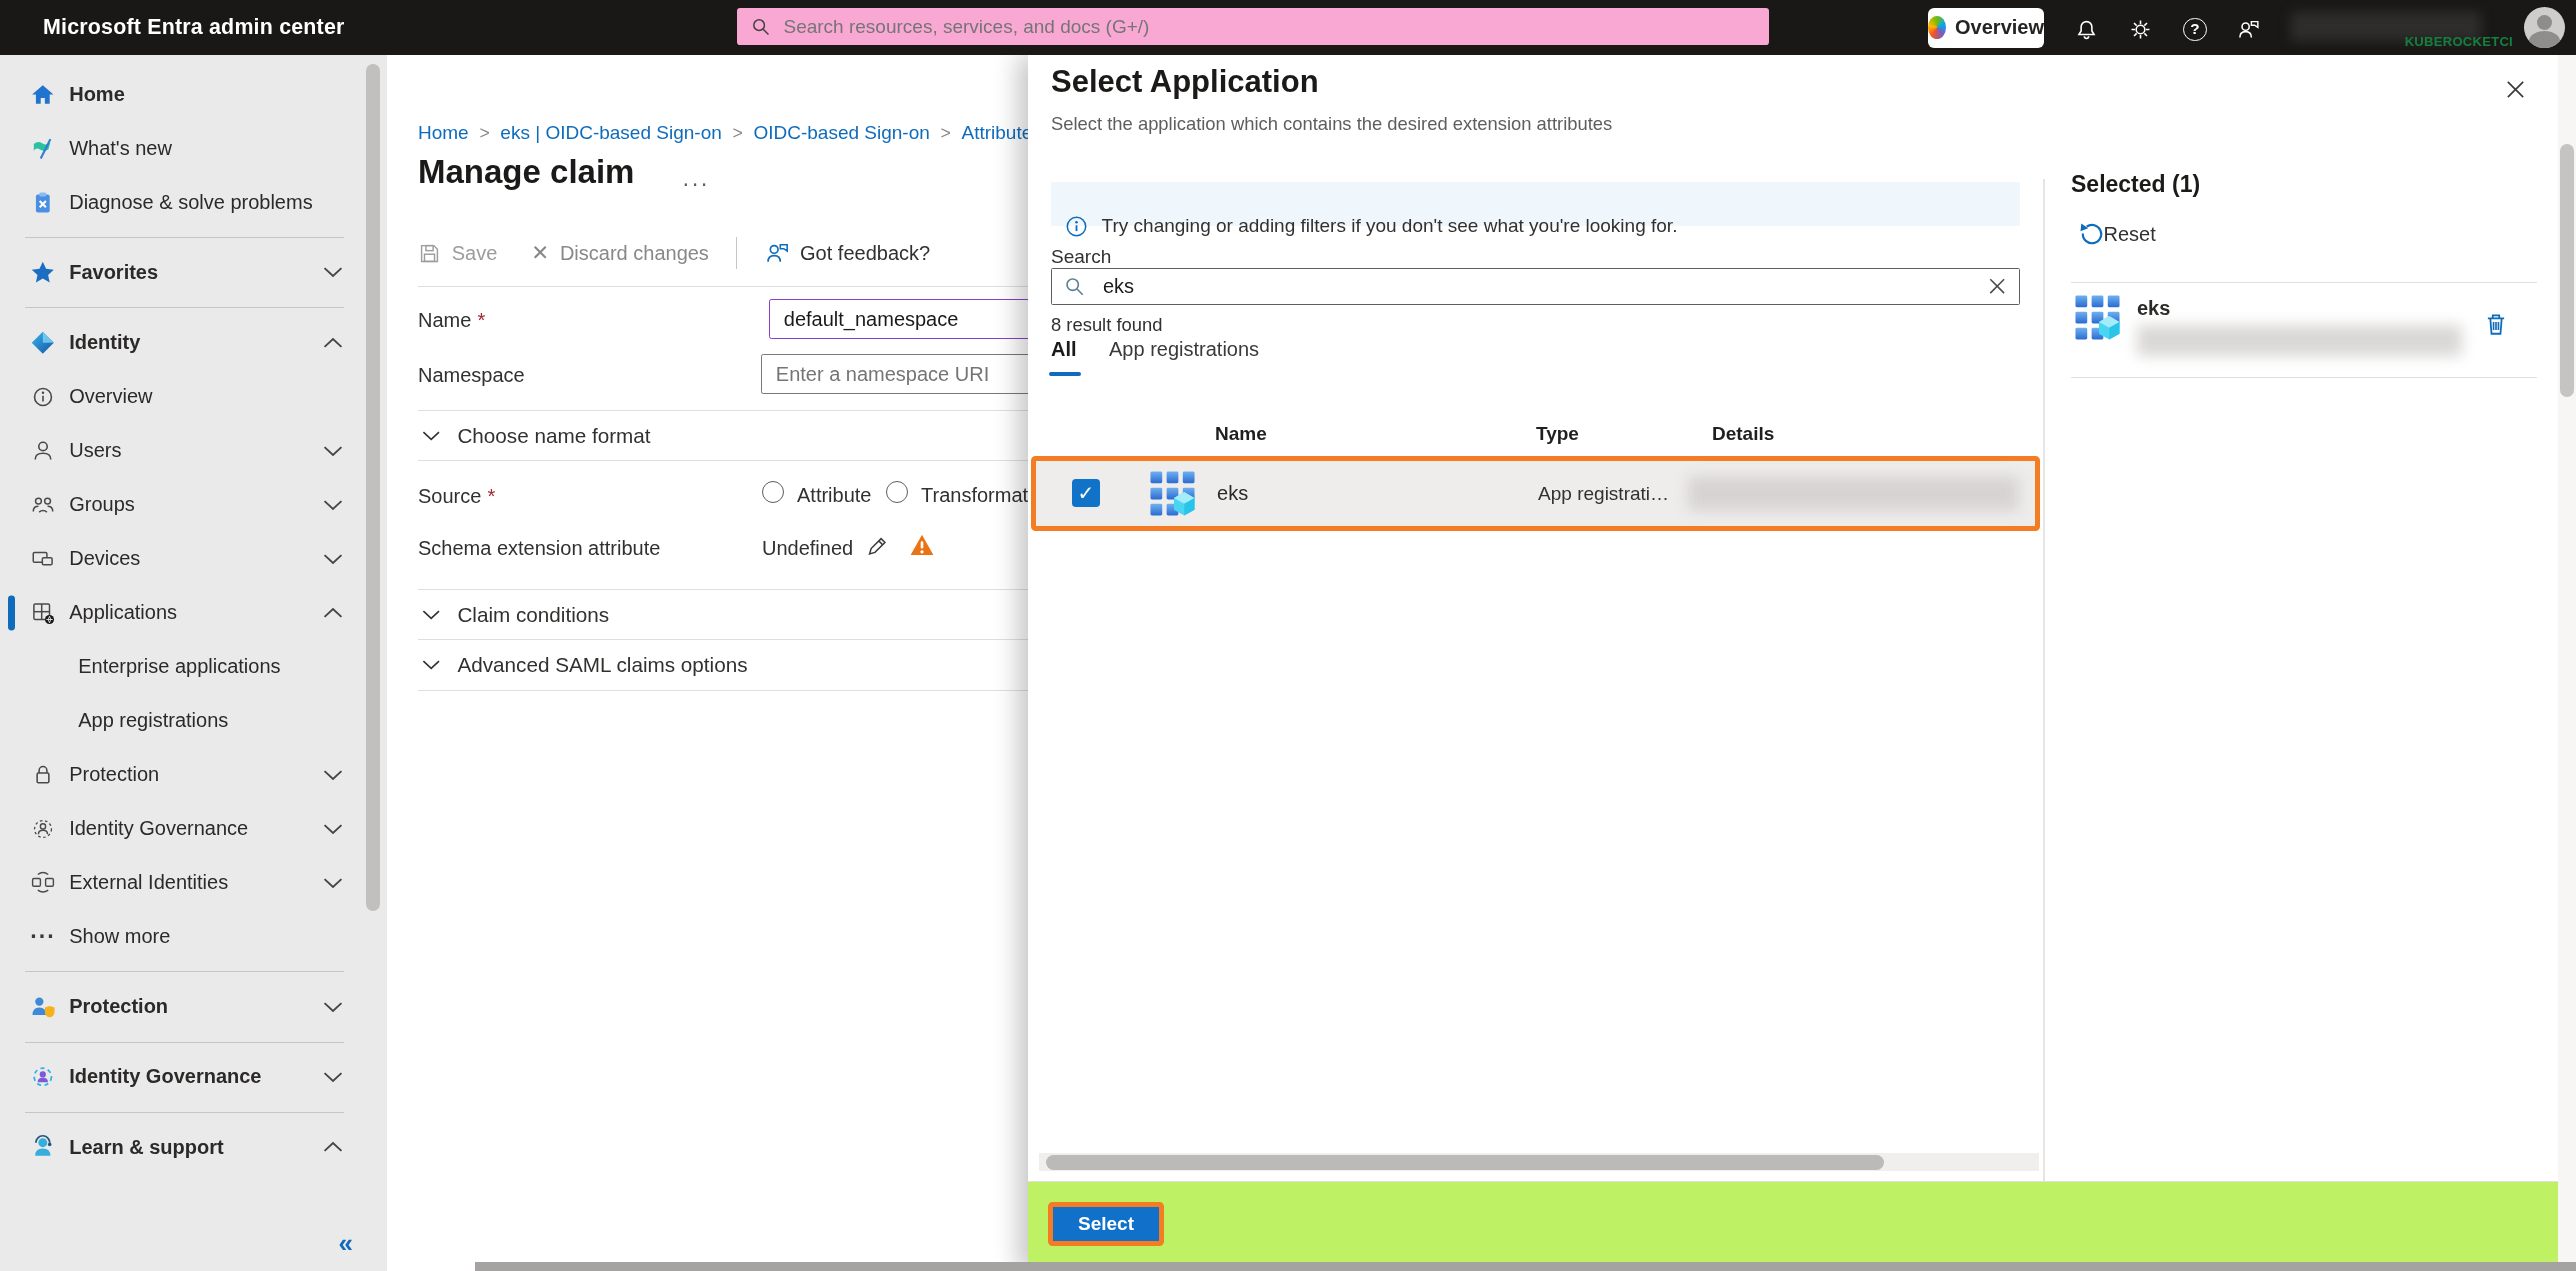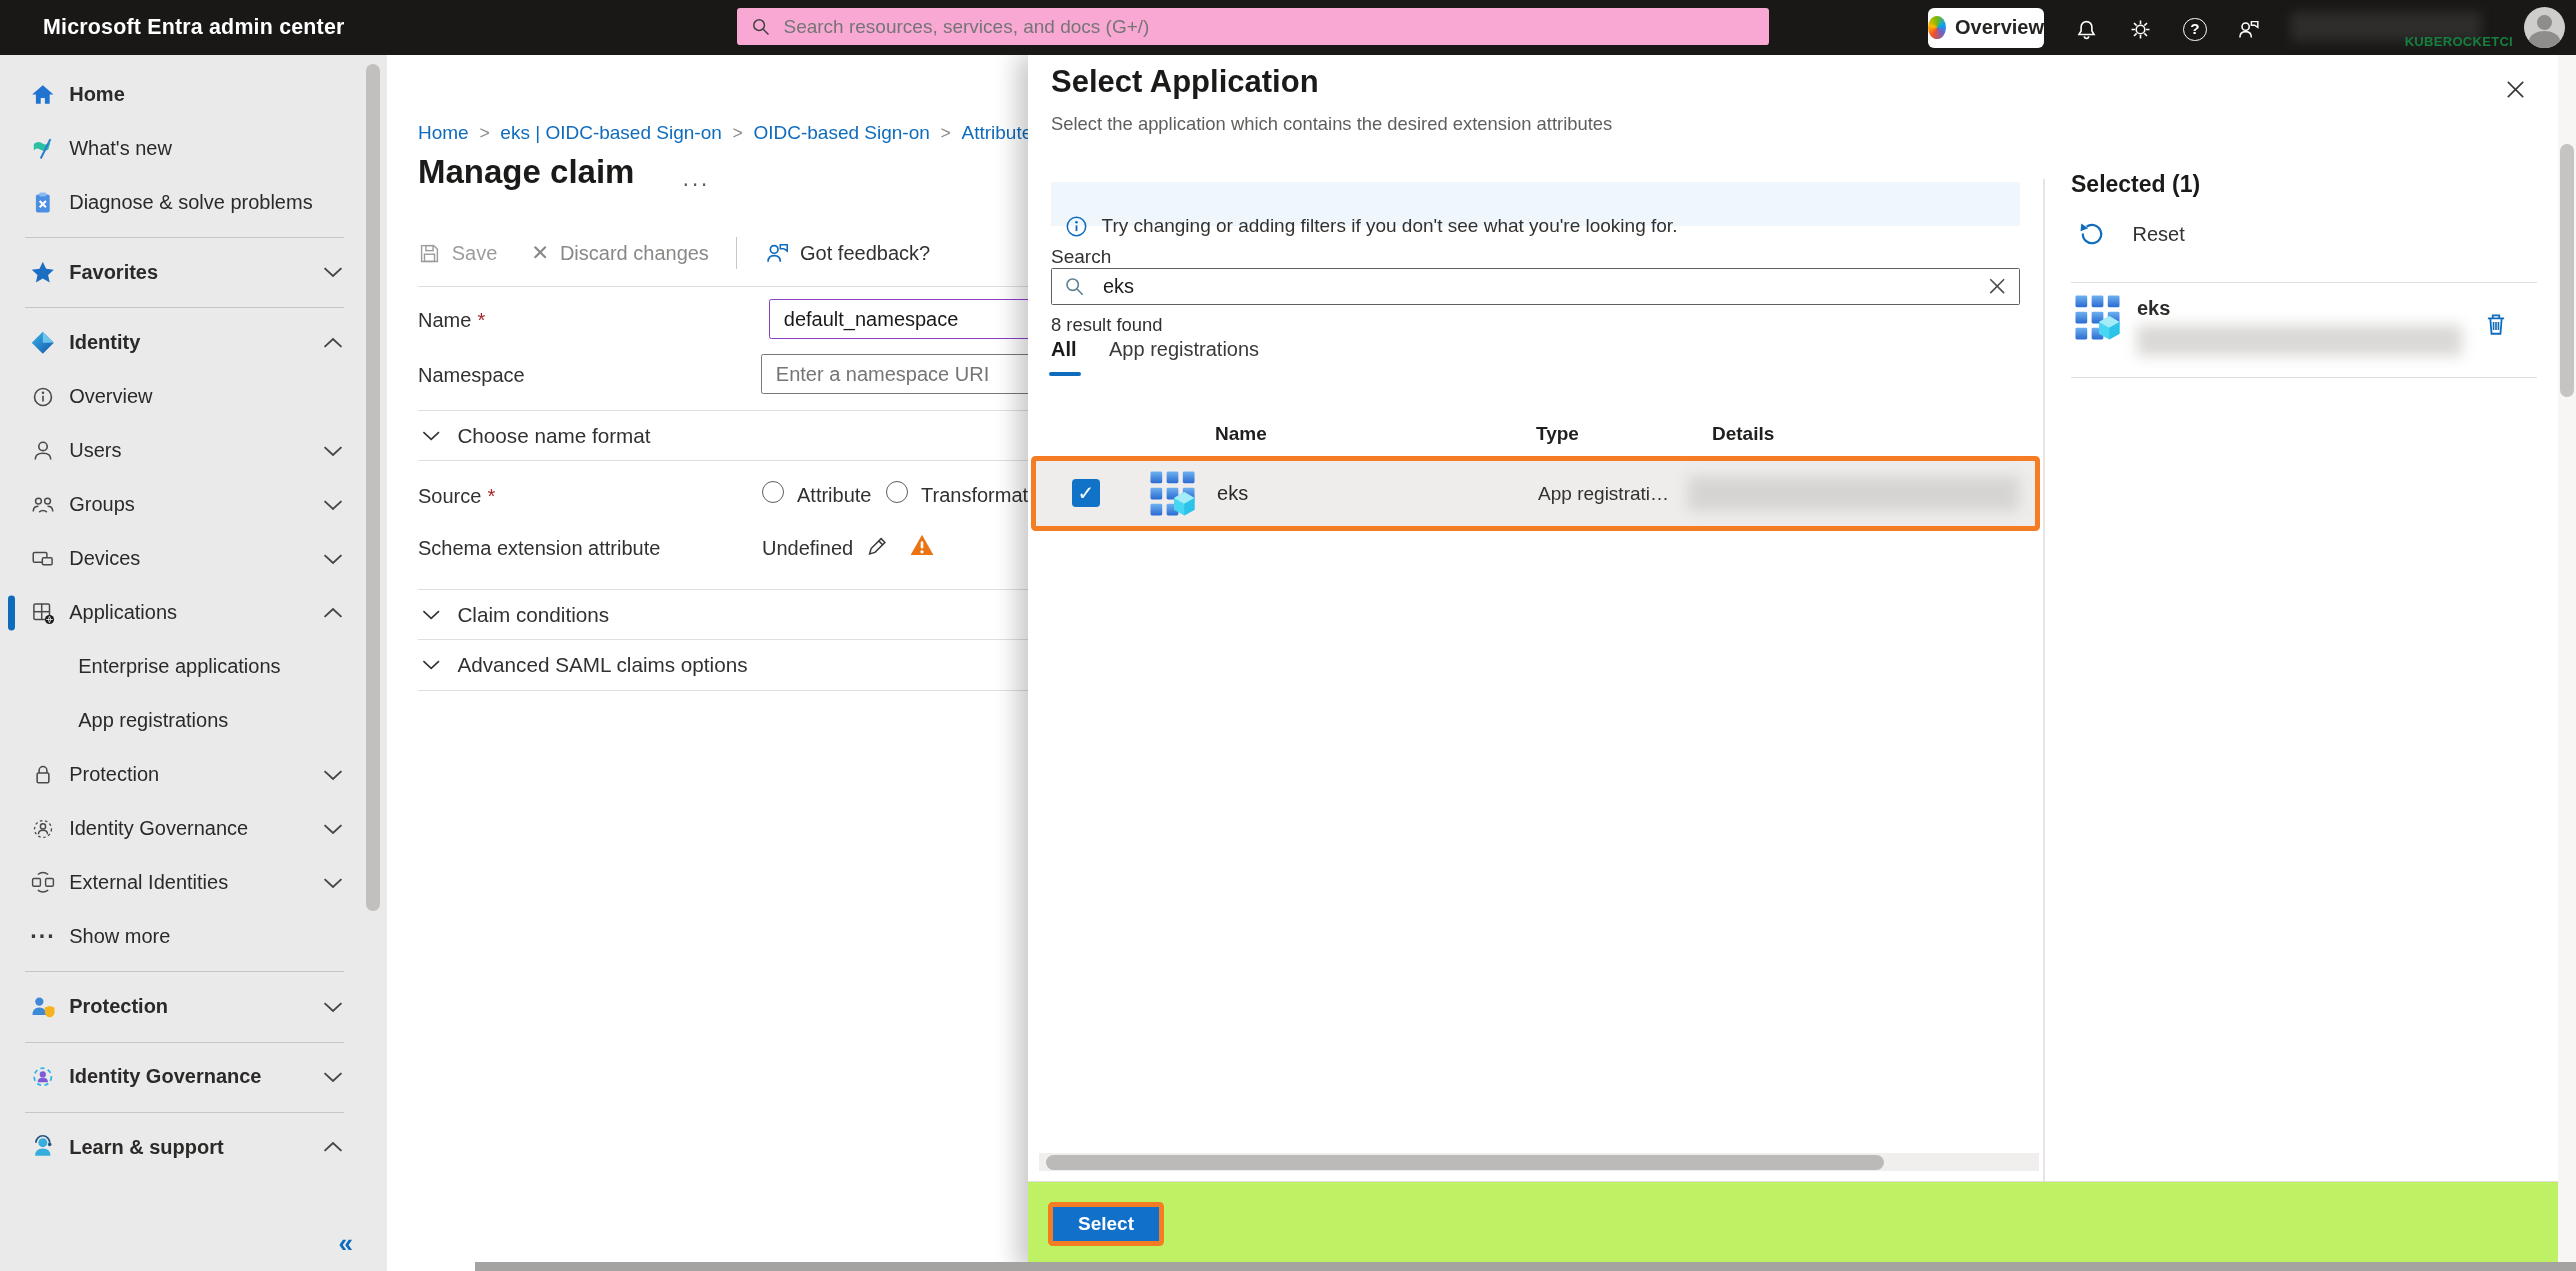--- a/index.html
+++ b/index.html
@@ -94,21 +94,21 @@
   .rowsel{position:absolute;left:3.1px;top:401px;width:1009px;height:75px;border:5.4px solid #f47c22;
           border-radius:4.6px;background:#efedec;box-sizing:border-box;cursor:pointer;}
   .ckbox{position:absolute;left:36px;top:18.4px;width:27.6px;height:27.6px;background:#1173c7;border-radius:3.8px;
          display:flex;align-items:center;justify-content:center;cursor:pointer;}
   .ckbox span{color:#fff;font-size:20px;font-weight:700;line-height:1;}
   .rname{position:absolute;left:181px;top:21.4px;font-size:20px;color:#2b2a29;}
   .rtype{position:absolute;left:502px;top:22px;font-size:19px;color:#323130;}
   .rblur{position:absolute;left:652px;top:14.5px;width:331px;height:35px;background:#d6d4d2;filter:blur(6.9px);}
   .vline{position:absolute;left:1015px;top:124px;width:1.5px;height:1029px;background:#e7e5e3;}
   .sel-title{position:absolute;left:1043px;top:116px;font-size:23px;font-weight:700;color:#1b1a19;}
-  .reset{position:absolute;left:1051px;top:167px;display:flex;align-items:center;gap:29px;font-size:20px;
+  .reset{position:absolute;left:1051px;top:167px;display:flex;align-items:center;gap:0;font-size:20px;
          color:#323130;cursor:pointer;}
   .sel-div{position:absolute;left:1043px;width:466px;height:0.8px;background:#e1dfdd;}
   .sel-name{position:absolute;left:1109px;top:242px;font-size:20px;font-weight:700;color:#2b2a29;}
   .sel-blur{position:absolute;left:1109px;top:270px;width:325px;height:31px;background:#dad8d6;filter:blur(6.9px);}
   .trash{position:absolute;left:1452px;top:253px;width:31px;height:31px;display:flex;align-items:center;
          justify-content:center;cursor:pointer;}
   .hsc-track{position:absolute;left:10.7px;top:1098px;width:1000px;height:18.4px;background:#f0efee;}
   .hsc-thumb{position:absolute;left:7.7px;top:1.5px;width:838px;height:15.3px;background:#bcbab8;border-radius:7.7px;cursor:pointer;}
   .pfoot{position:absolute;left:0;top:1126px;width:1548px;height:90px;background:#bef264;border-top:0.8px solid #e1dfdd;text-align:right;}
   .selbtn-outer{position:absolute;left:20px;top:20px;width:116px;height:44px;border:5.4px solid #f47c22;

